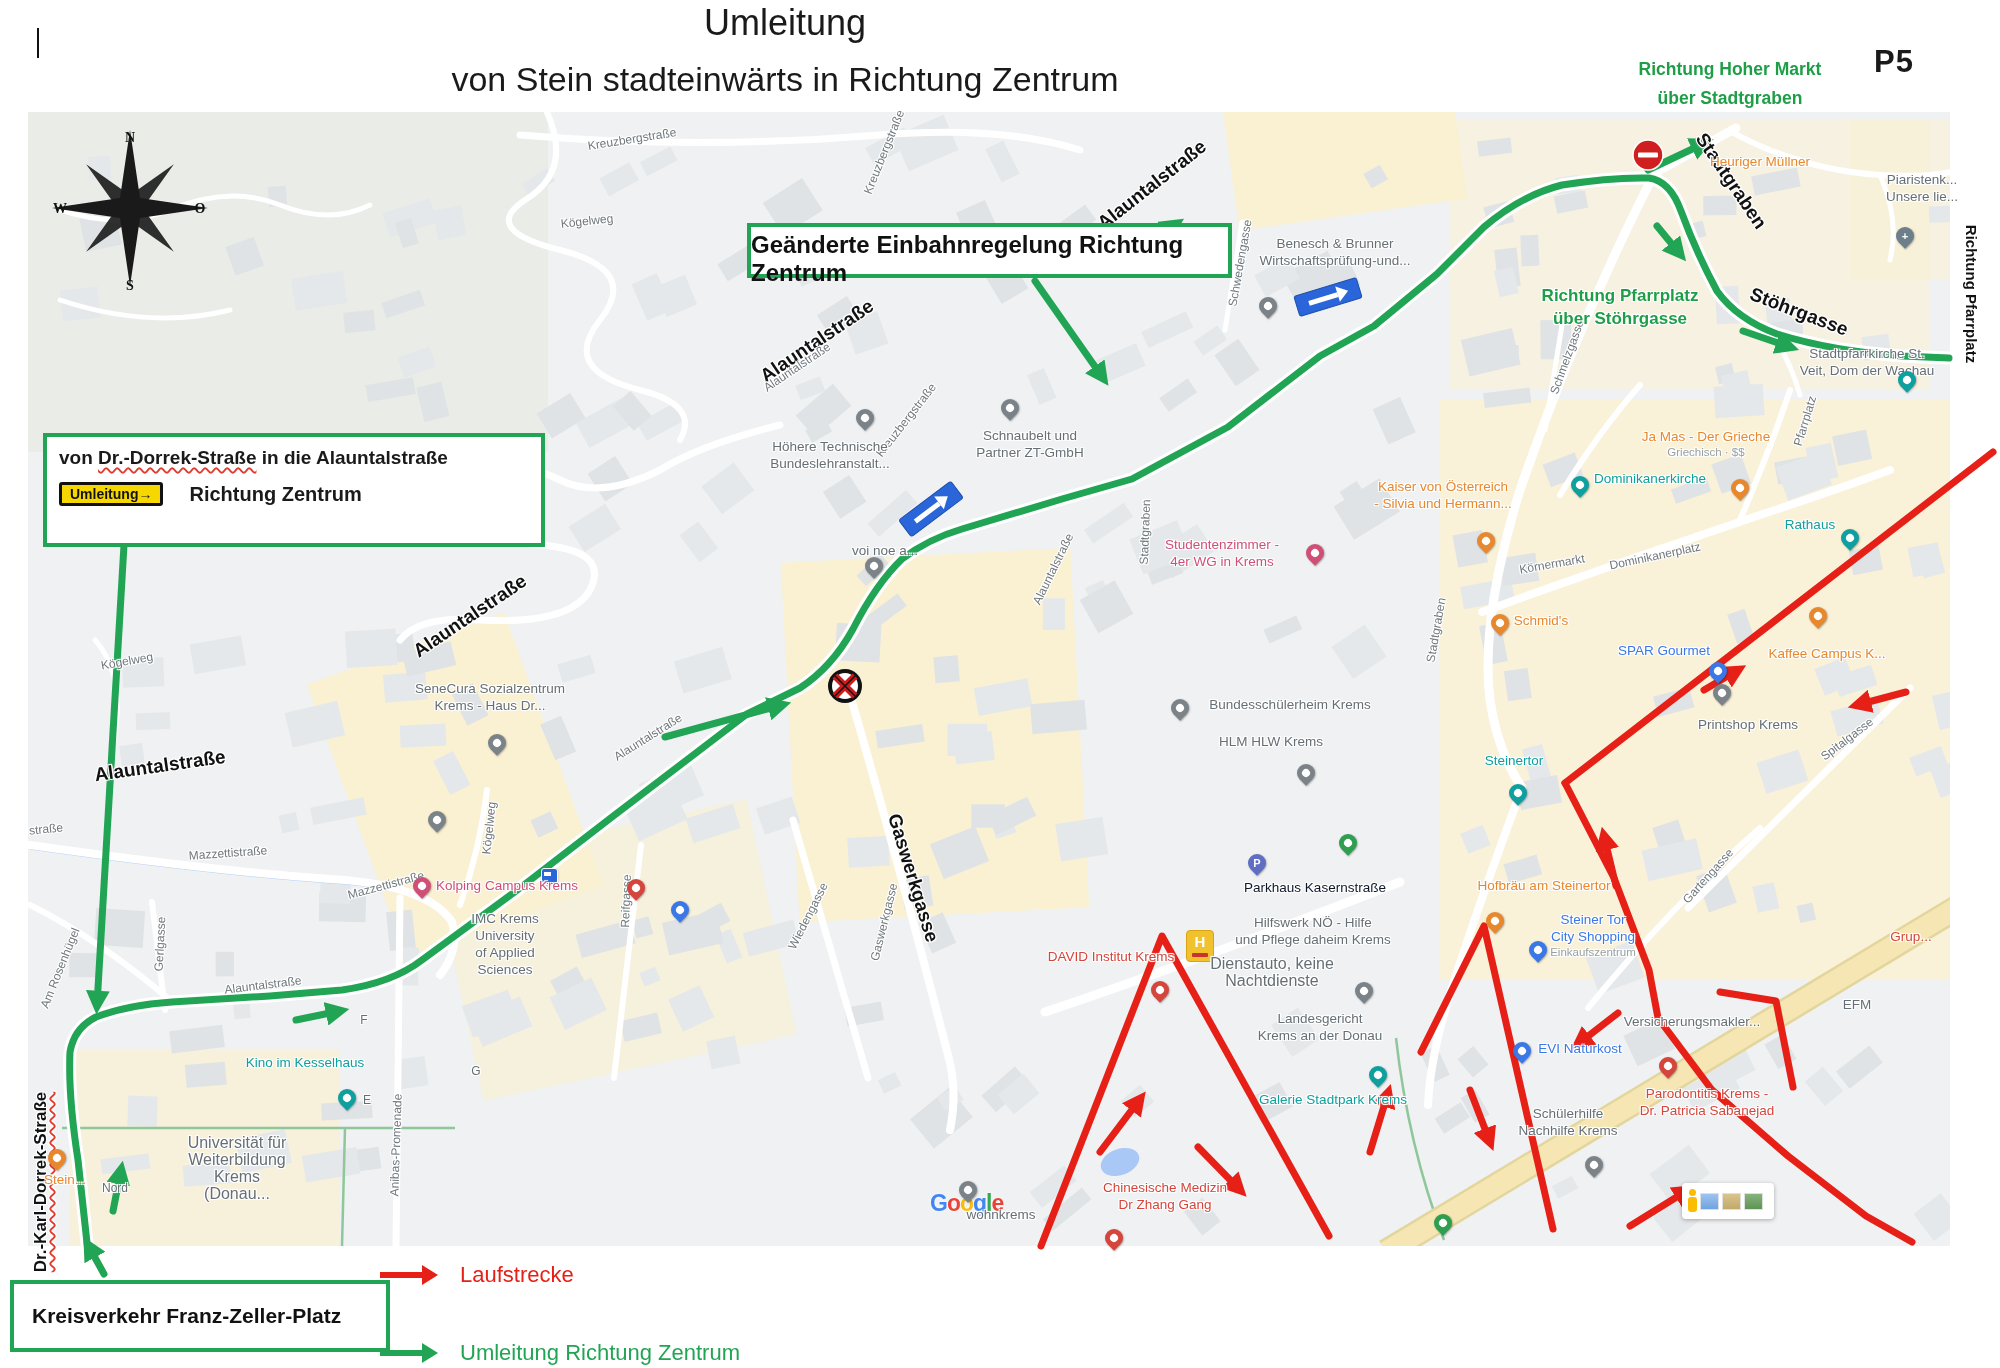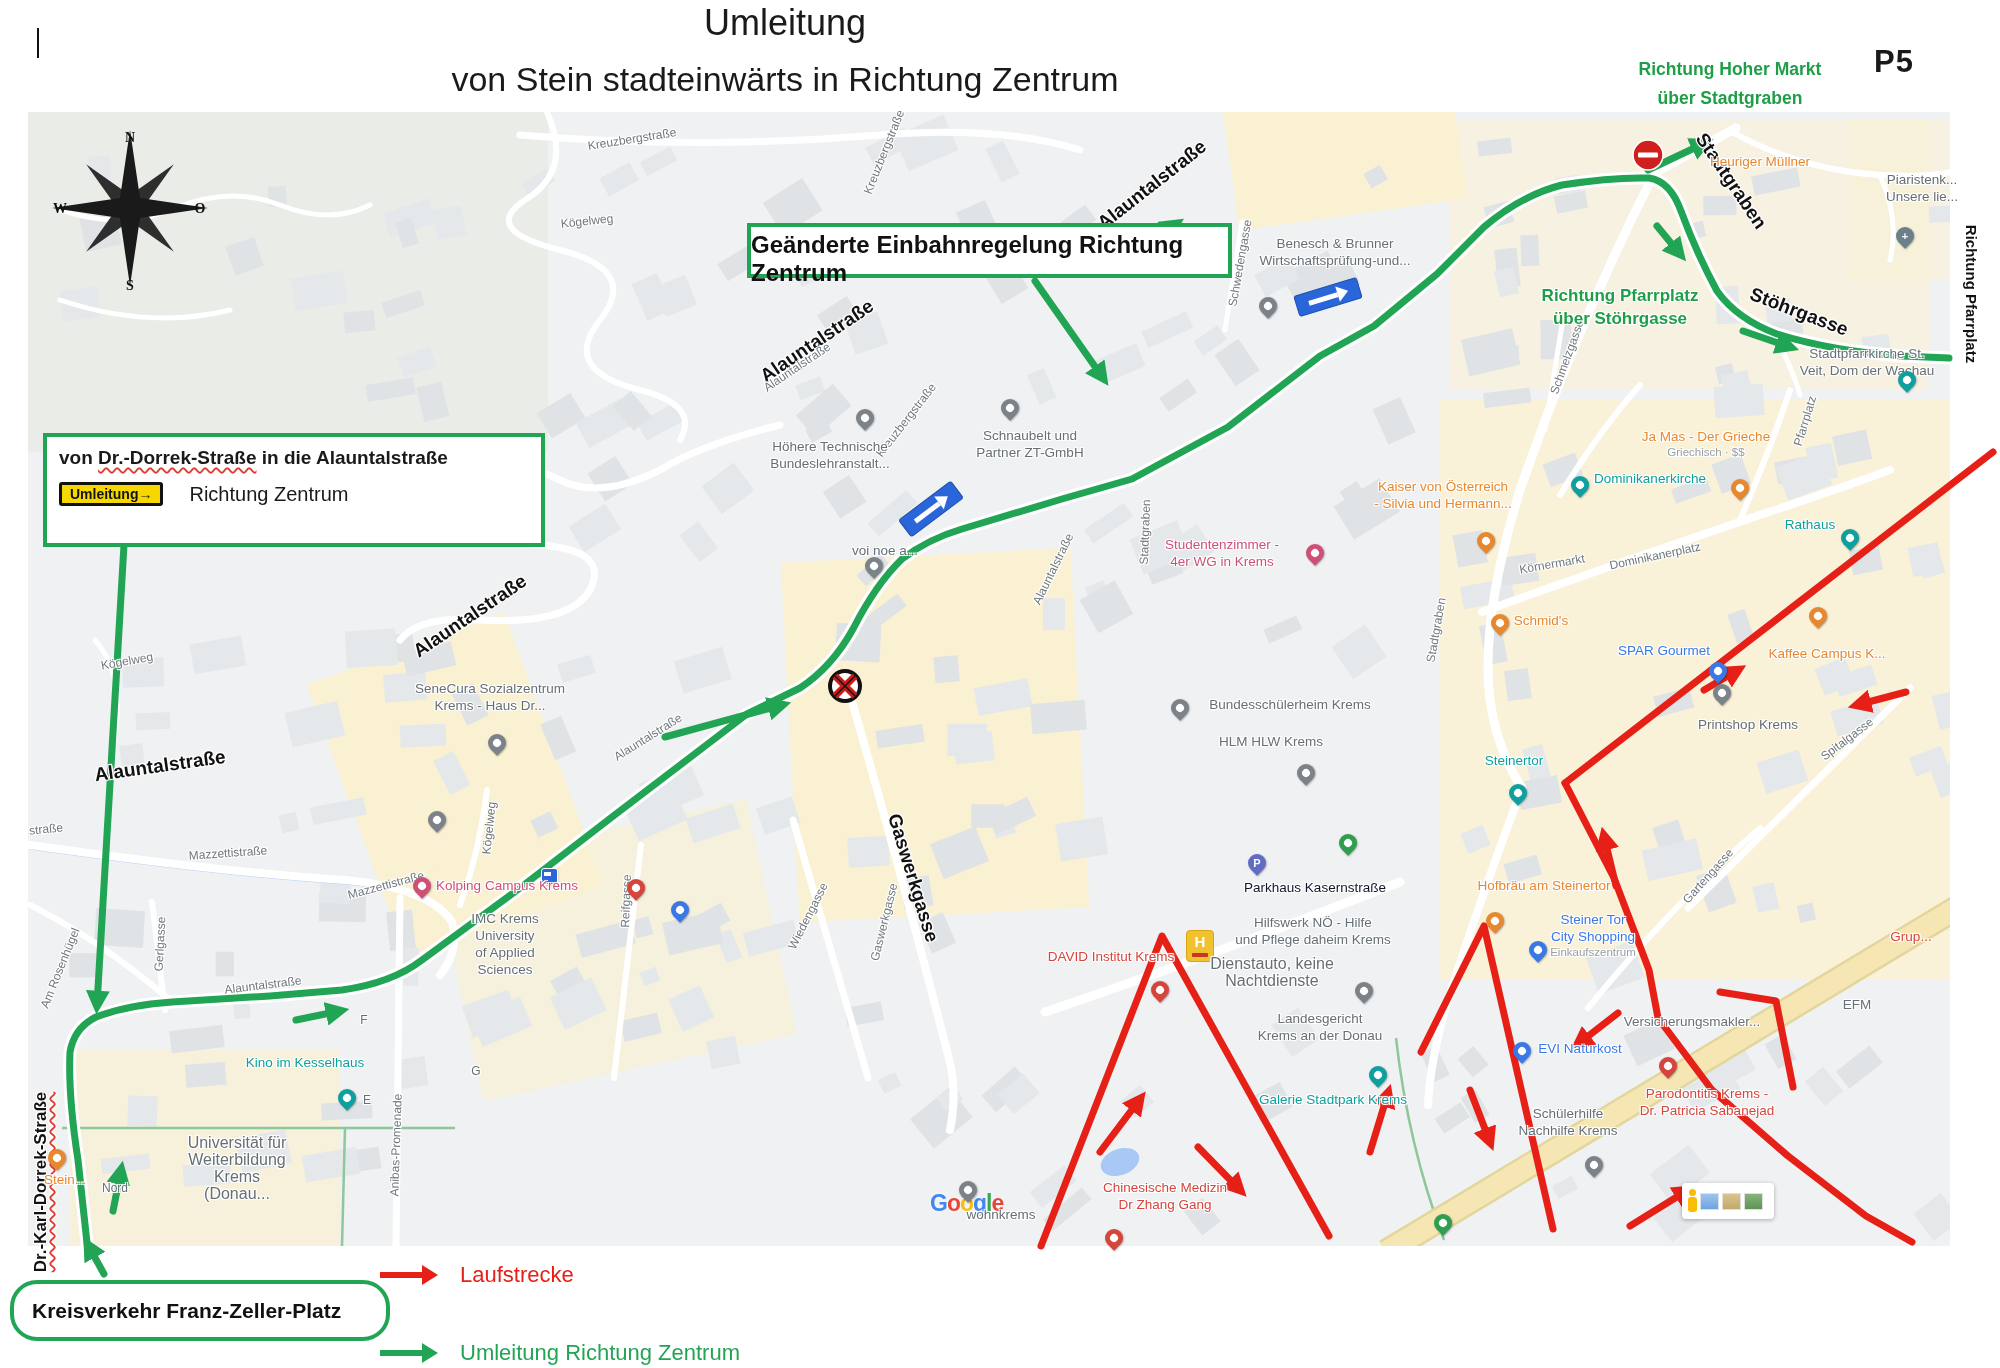--- a/index.html
+++ b/index.html
@@ -49,22 +49,22 @@
   
   .gbox{position:absolute;background:#fff;border:4px solid #22a455;box-sizing:border-box;}
   .gbox .txt{font-weight:bold;color:#111;}
   #box-einbahn{left:747px;top:223px;width:485px;height:55px;display:flex;align-items:center;justify-content:center;}
   #box-einbahn .txt{font-size:24px;margin-top:16px;}
   #box-dorrek{left:43px;top:433px;width:502px;height:114px;padding:10px 12px;}
   #box-dorrek .l1{font-size:19px;font-weight:bold;}
   #box-dorrek .row{display:flex;align-items:center;margin-top:13px;}
   .usign{background:#f6d800;border:3px solid #111;border-radius:3px;padding:1px 8px;font-size:14px;font-weight:bold;
        color:#111;white-space:nowrap;}
-  #box-dorrek .l2{font-size:20px;font-weight:normal;margin-left:26px;}
-  #box-kreis{left:10px;top:1280px;width:380px;height:61px;display:flex;align-items:center;border-radius:27px;}
+  #box-dorrek .l2{font-size:20px;font-weight:bold;margin-left:26px;}
+  #box-kreis{left:10px;top:1280px;width:380px;height:72px;display:flex;align-items:center;}
   #box-kreis .txt{font-size:21px;padding-left:18px;white-space:nowrap;}
   
   .legend-row{position:absolute;display:flex;align-items:center;}
   .legend-row .arr{display:flex;align-items:center;}
   .legend-row .shaft{width:42px;height:6px;}
   .legend-row .head{width:0;height:0;border-top:10px solid transparent;border-bottom:10px solid transparent;}
   .legend-row .lab{margin-left:22px;font-size:22px;white-space:nowrap;}
   
   .attrib{position:absolute;left:1296px;top:1222px;width:508px;height:24px;background:rgba(255,255,255,.88);
        display:flex;align-items:center;gap:17px;font-size:10.5px;color:#5f6368;padding-left:6px;box-sizing:border-box;}

